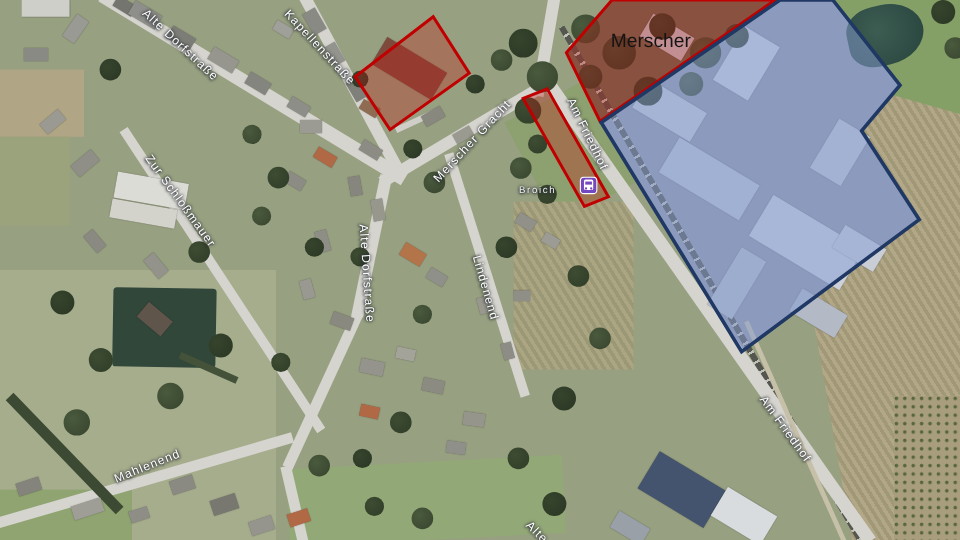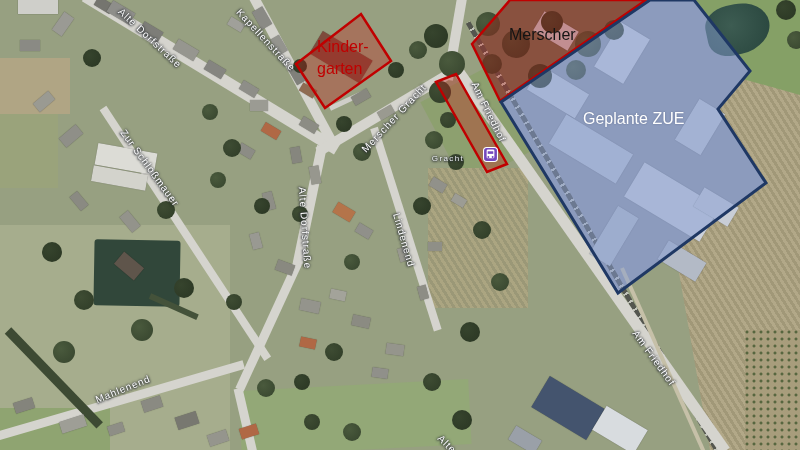--- a/index.html
+++ b/index.html
@@ -208,27 +208,24 @@
       <span class="street" style="left: 150px; top: 38px; transform: translate(-50%, -50%) rotate(43deg);">Alte Dorfstraße</span>
       <span class="street" style="left: 266px; top: 40px; transform: translate(-50%, -50%) rotate(47deg);">Kapellenstraße</span>
       <span class="street" style="left: 150px; top: 168px; transform: translate(-50%, -50%) rotate(54deg);">Zur Schloßmauer</span>
       <span class="street" style="left: 305px; top: 228px; transform: translate(-50%, -50%) rotate(86deg);">Alte Dorfstraße</span>
       <span class="street" style="left: 394px; top: 118px; transform: translate(-50%, -50%) rotate(-47deg);">Merscher Gracht</span>
       <span class="street" style="left: 404px; top: 240px; transform: translate(-50%, -50%) rotate(74deg);">Lindenend</span>
       <span class="street" style="left: 123px; top: 389px; transform: translate(-50%, -50%) rotate(-22deg);">Mahlenend</span>
       <span class="street" style="left: 489px; top: 112px; transform: translate(-50%, -50%) rotate(64deg);">Am Friedhof</span>
       <span class="street" style="left: 654px; top: 358px; transform: translate(-50%, -50%) rotate(54deg);">Am Friedhof</span>
       <span class="street" style="left: 447px; top: 444px; transform: translate(-50%, -50%) rotate(45deg);">Alte</span>
-      <span class="street locality" style="left: 448px; top: 158px; transform: translate(-50%, -50%) rotate(0deg);">Gracht</span>
+      <span class="street locality" style="left: 448px; top: 158px; transform: translate(-50%, -50%) rotate(0deg);">Broich</span>
     </div>
 
-  <div class="ann" id="ann-kindergarten">Kinder-
-garten</div>
   <div class="ann" id="ann-friedhof">Merscher</div>
-  <div class="ann" id="ann-zue">Geplante ZUE</div>
 
   <div id="bus-icon">
     <svg viewBox="0 0 14 14" width="15" height="15">
       <rect x="0.5" y="0.5" width="13" height="13" rx="3" fill="#7448BE" stroke="#ffffff" stroke-width="1"></rect>
       <rect x="3.4" y="2.4" width="7.2" height="8.2" rx="1.2" fill="#ffffff"></rect>
       <rect x="4.4" y="4" width="5.2" height="2.4" fill="#7448BE"></rect>
       <circle cx="5" cy="9.4" r="0.9" fill="#7448BE"></circle>
       <circle cx="9" cy="9.4" r="0.9" fill="#7448BE"></circle>
     </svg>
   </div>

